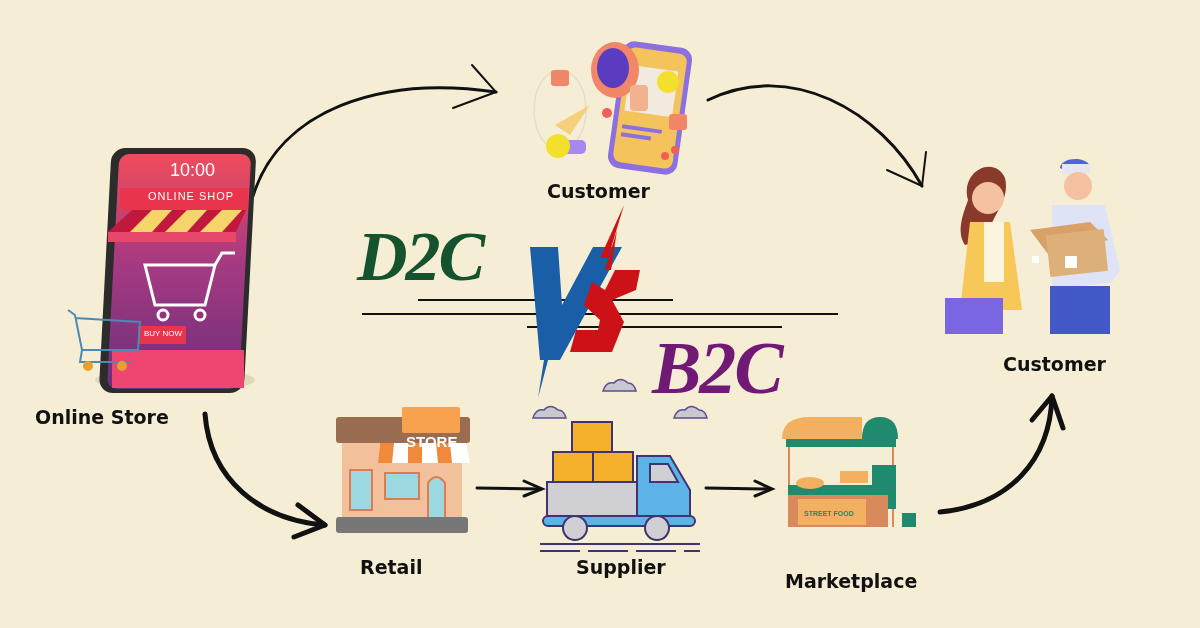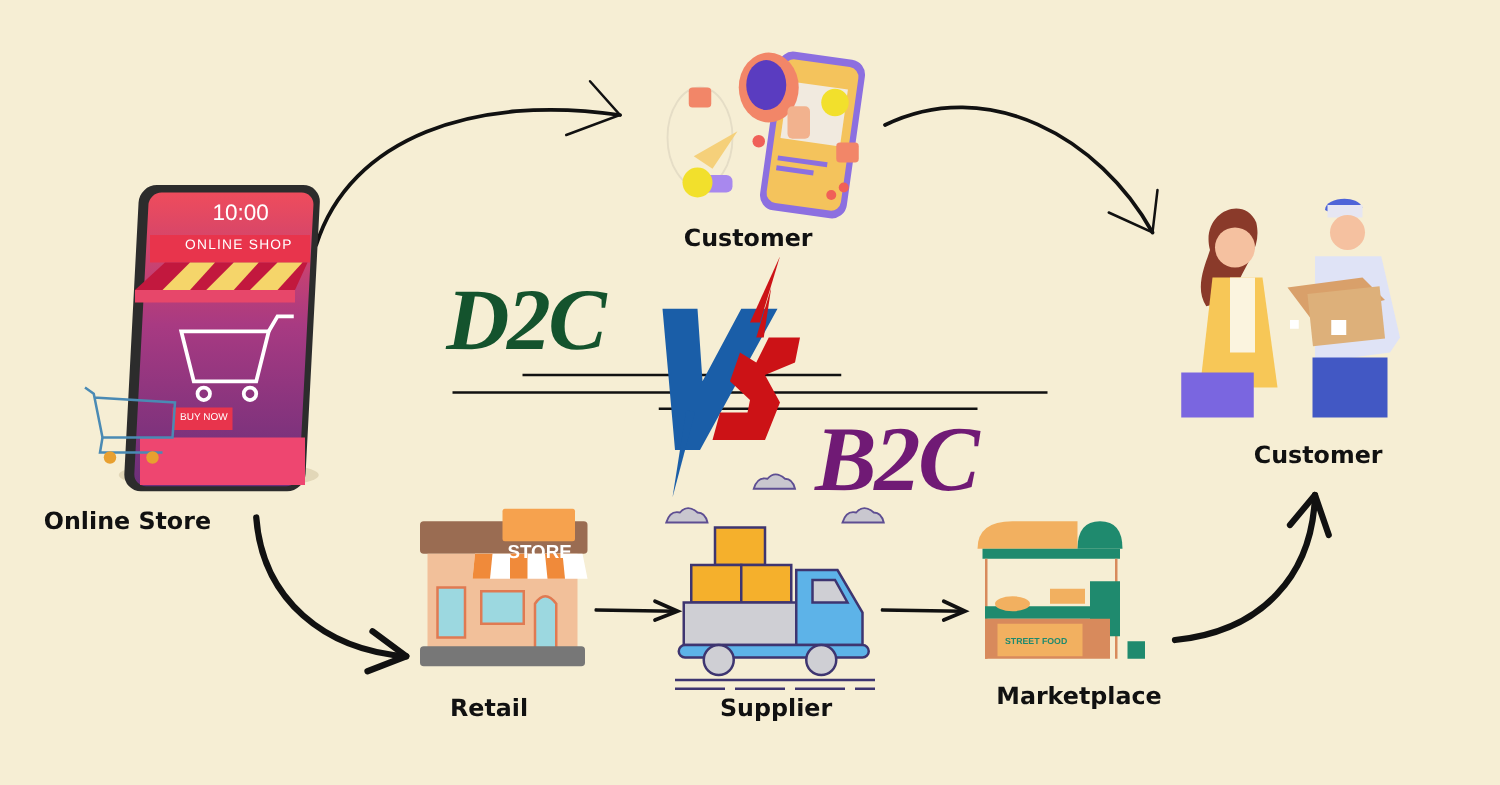--- a/index.html
+++ b/index.html
@@ -191,13 +191,13 @@
     <rect x="8" y="70" width="100" height="10" fill="#1f8a6e"></rect>
     <ellipse cx="30" cy="68" rx="14" ry="6" fill="#f2b060"></ellipse>
     <rect x="60" y="56" width="28" height="12" fill="#f2b060"></rect>
     <rect x="92" y="50" width="24" height="44" fill="#1f8a6e"></rect>
     <rect x="8" y="80" width="100" height="32" fill="#d88a5c"></rect>
     <rect x="18" y="84" width="68" height="26" fill="#f2b060"></rect>
     <rect x="122" y="98" width="14" height="14" fill="#1f8a6e"></rect>
   </svg>
   <div class="abs" style="left:24px;top:95px;color:#1f8a6e;font-size:7px;font-weight:bold;">STREET FOOD</div>
 </div>
-<div class="label" style="left:785px;top:546px;margin-left:12px;">Marketplace</div>
+<div class="label" style="left:785px;top:570px;">Marketplace</div>
 
 </body></html>

